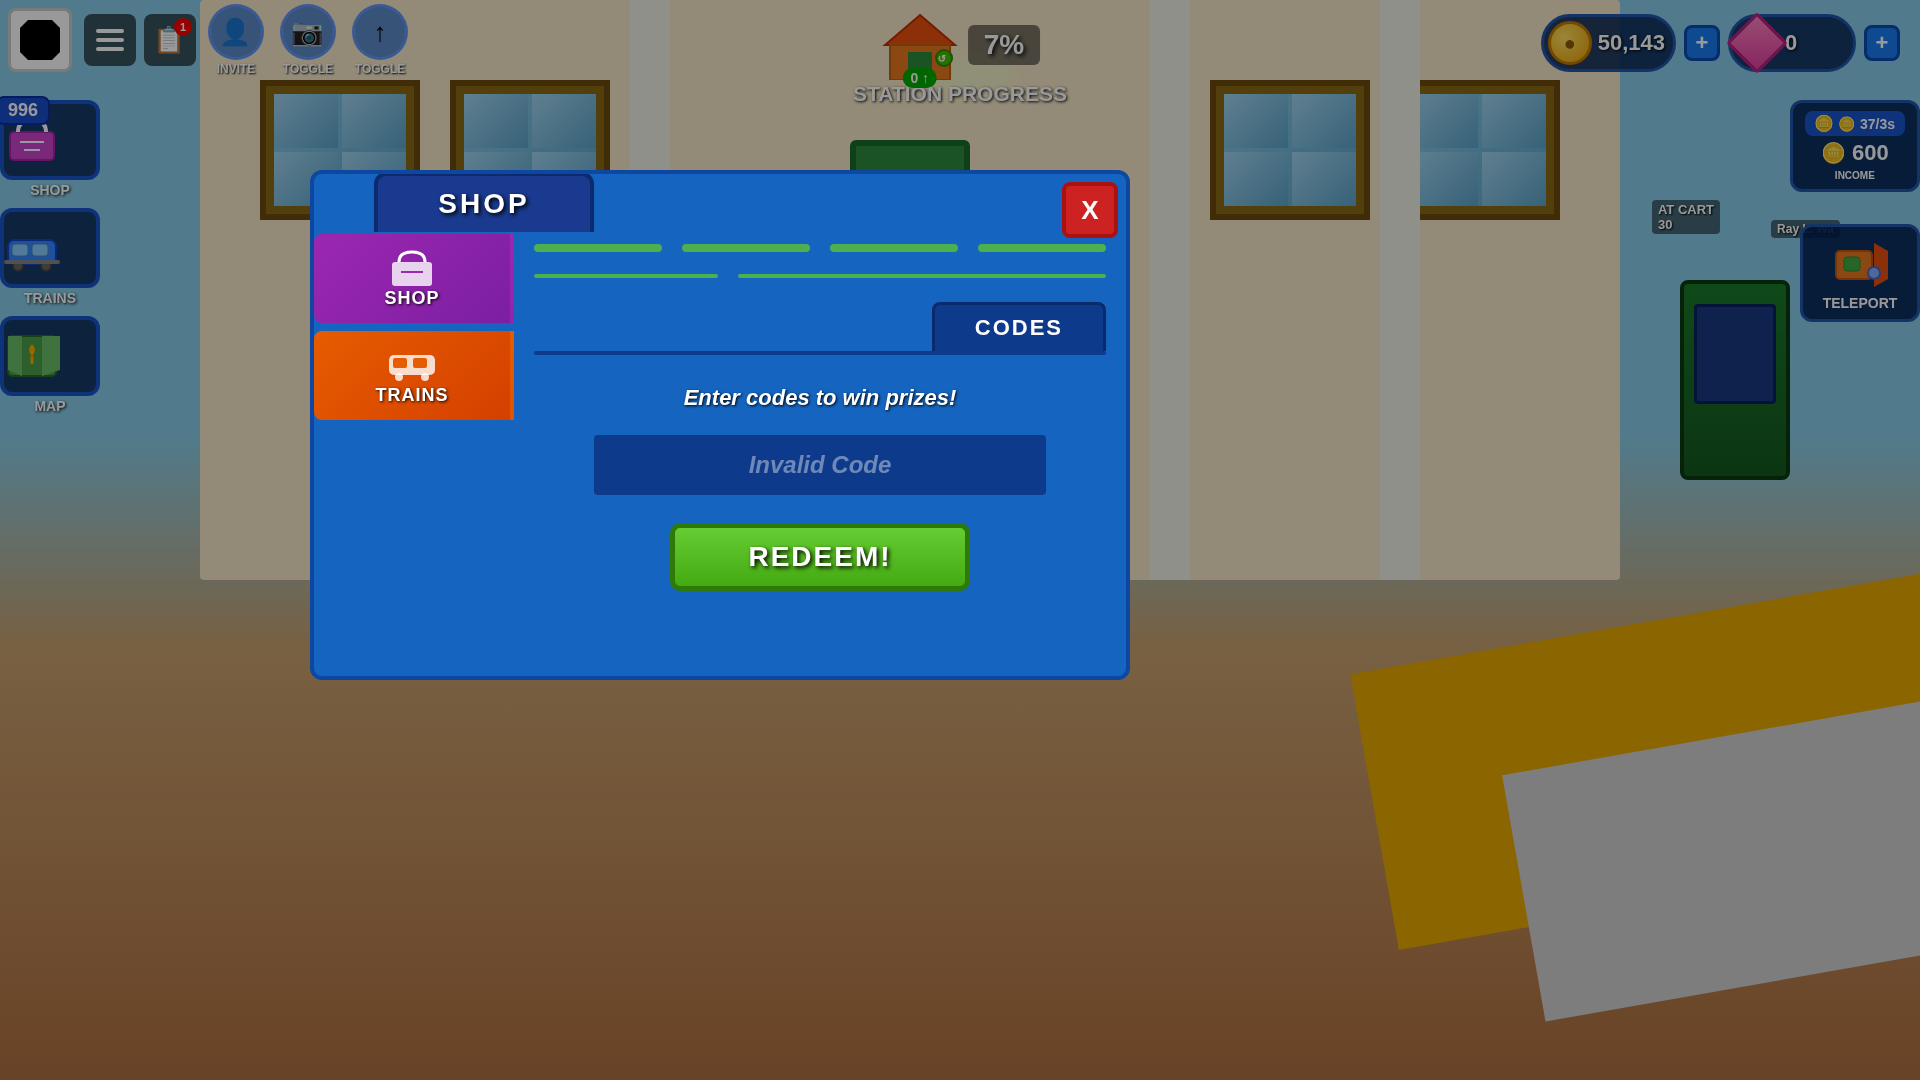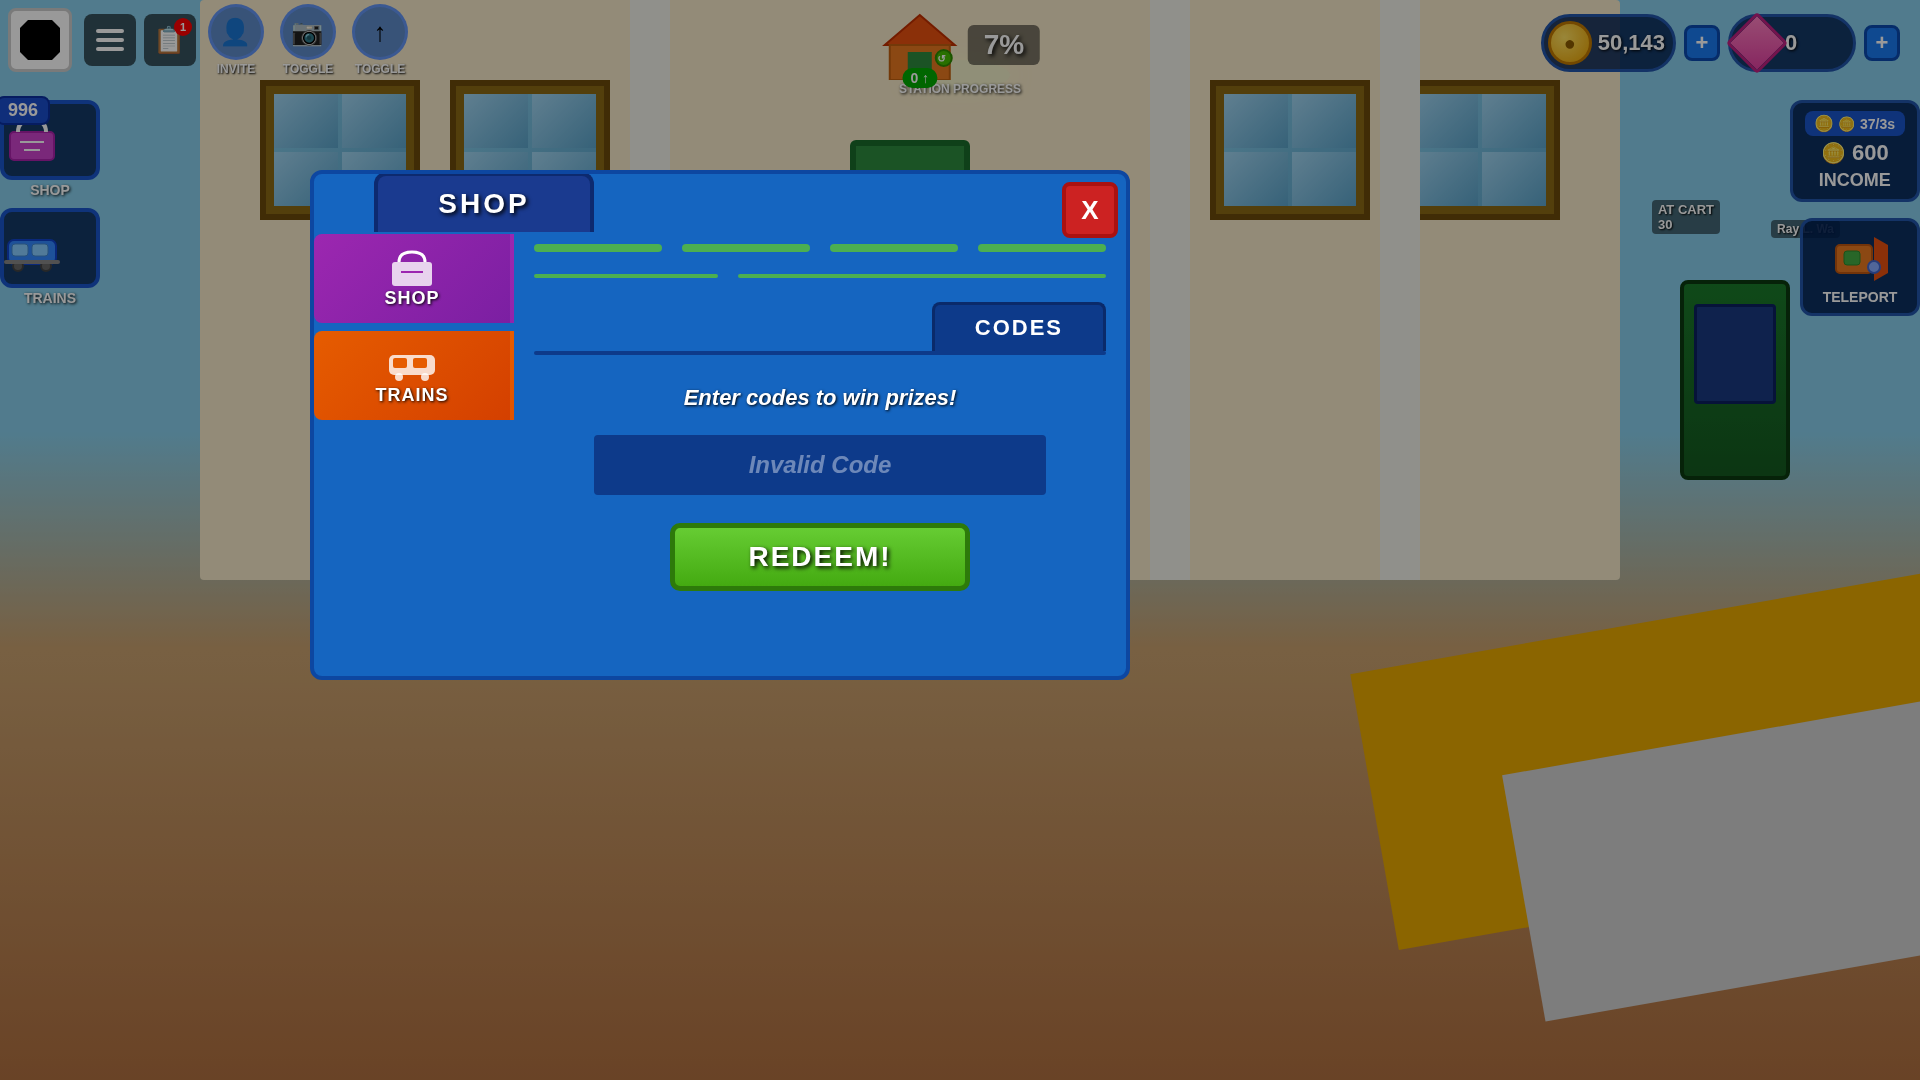--- a/index.html
+++ b/index.html
@@ -243,21 +243,21 @@
       font-size: 28px;
       font-weight: 900;
       text-shadow: 2px 2px 4px #000;
       background: rgba(0,0,0,0.5);
       padding: 4px 16px;
       border-radius: 6px;
     }
 
     .station-label {
       color: #fff;
-      font-size: 12px;
+      font-size: 21px;
       font-weight: bold;
       text-shadow: 1px 1px 3px #000;
       margin-top: 2px;
     }
 
     .arrow-badge {
       background: #00aa00;
       color: #fff;
       font-size: 14px;
       font-weight: bold;
@@ -444,20 +444,21 @@
     .teleport-btn {
       background: rgba(0,30,80,0.9);
       border: 3px solid #2255aa;
       border-radius: 12px;
       padding: 8px 12px;
       display: flex;
       flex-direction: column;
       align-items: center;
       cursor: pointer;
       min-width: 120px;
+      margin-top: 16px;
     }
 
     
     #modal-overlay {
       position: absolute;
       inset: 0;
       background: rgba(0,0,0,0.4);
       z-index: 200;
     }
 
@@ -894,34 +895,46 @@
         <rect x="8" y="24" width="16" height="12" rx="3" fill="#88ccff" stroke="#4488cc" stroke-width="1"></rect>
         <rect x="28" y="24" width="16" height="12" rx="3" fill="#88ccff" stroke="#4488cc" stroke-width="1"></rect>
         <circle cx="14" cy="46" r="5" fill="#666" stroke="#444" stroke-width="2"></circle>
         <circle cx="42" cy="46" r="5" fill="#666" stroke="#444" stroke-width="2"></circle>
         <rect x="0" y="40" width="56" height="4" rx="2" fill="#888"></rect>
       </svg>
     </div>
     <span class="sidebar-label">TRAINS</span>
   </div>
 
+  <div class="sidebar-item">
+    <div class="sidebar-icon-wrap">
+      <svg width="56" height="56" viewBox="0 0 56 56">
+        <rect x="4" y="8" width="48" height="40" rx="4" fill="#4a9e4a" stroke="#2a6a2a" stroke-width="2"></rect>
+        <polygon points="18,8 18,48 4,42 4,8" fill="#6abe6a"></polygon>
+        <polygon points="38,8 38,48 56,42 56,8" fill="#6abe6a"></polygon>
+        <path d="M28 16 Q34 22 28 28 Q22 22 28 16Z" fill="#ffaa00"></path>
+        <path d="M28 28 L28 36" stroke="#ffaa00" stroke-width="3"></path>
+      </svg>
+    </div>
+    <span class="sidebar-label">MAP</span>
+  </div>
 </div>
 
 <div id="right-sidebar">
 
   <div class="income-box">
     <div class="income-timer">
       <span style="font-size:16px;">🪙</span>
       <span>🪙 37/3s</span>
     </div>
     <div class="income-value">
       <span style="font-size:20px;">🪙</span>
       <span>600</span>
     </div>
-    <div style="color:#fff; font-size:18px; font-weight:bold; margin-top:4px;">INCOME</div>
+    <div style="color:#fff; font-size:10px; font-weight:bold; margin-top:4px;">INCOME</div>
   </div>
 
   <div class="teleport-btn">
     <svg width="60" height="60" viewBox="0 0 60 60">
       <rect x="6" y="16" width="36" height="28" rx="4" fill="#e87820" stroke="#c05810" stroke-width="2"></rect>
       <polygon points="44,8 44,52 58,44 58,16" fill="#e85010"></polygon>
       <rect x="14" y="22" width="16" height="14" rx="3" fill="#44aa44" stroke="#2a8a2a" stroke-width="1"></rect>
       <circle cx="44" cy="38" r="6" fill="#88aaff" stroke="#4466cc" stroke-width="2"></circle>
     </svg>
     <span style="color:#fff; font-size:14px; font-weight:bold;">TELEPORT</span>

